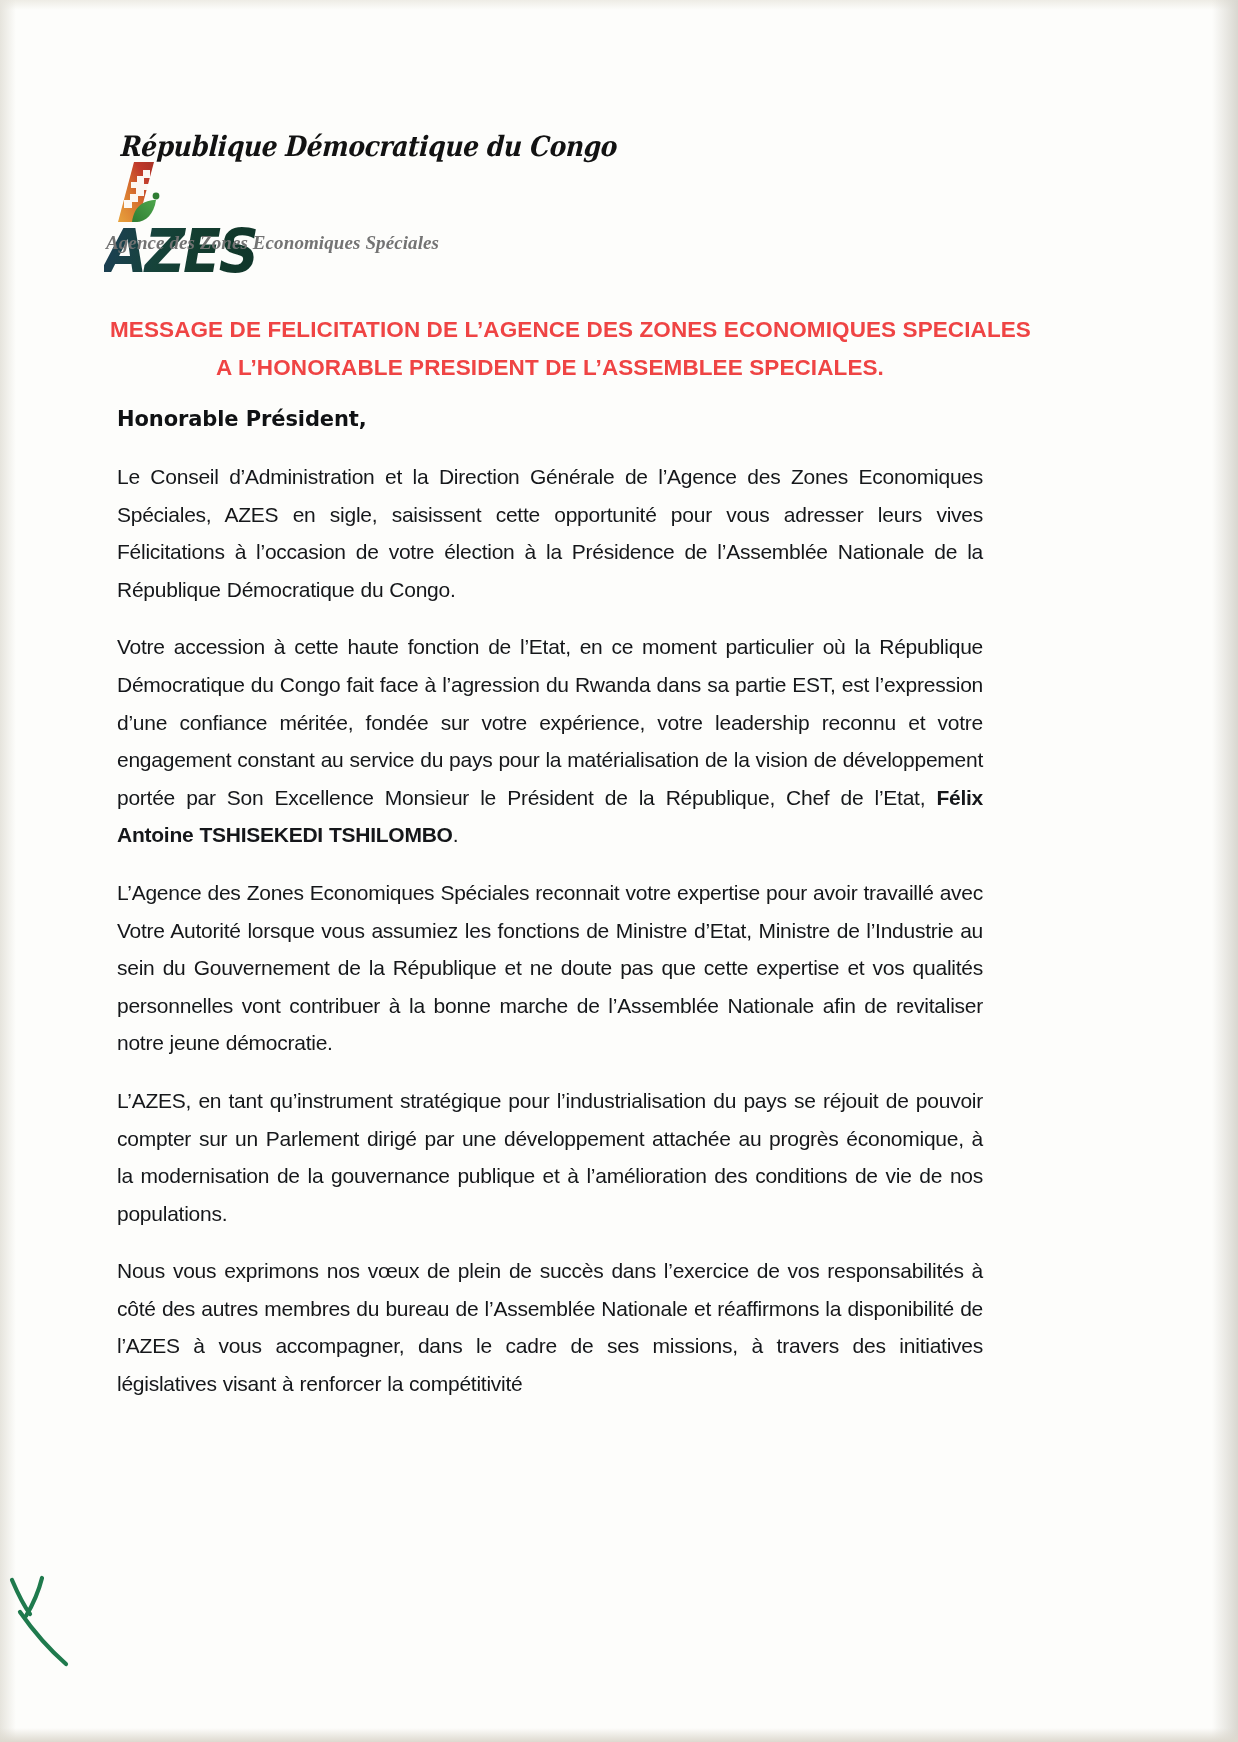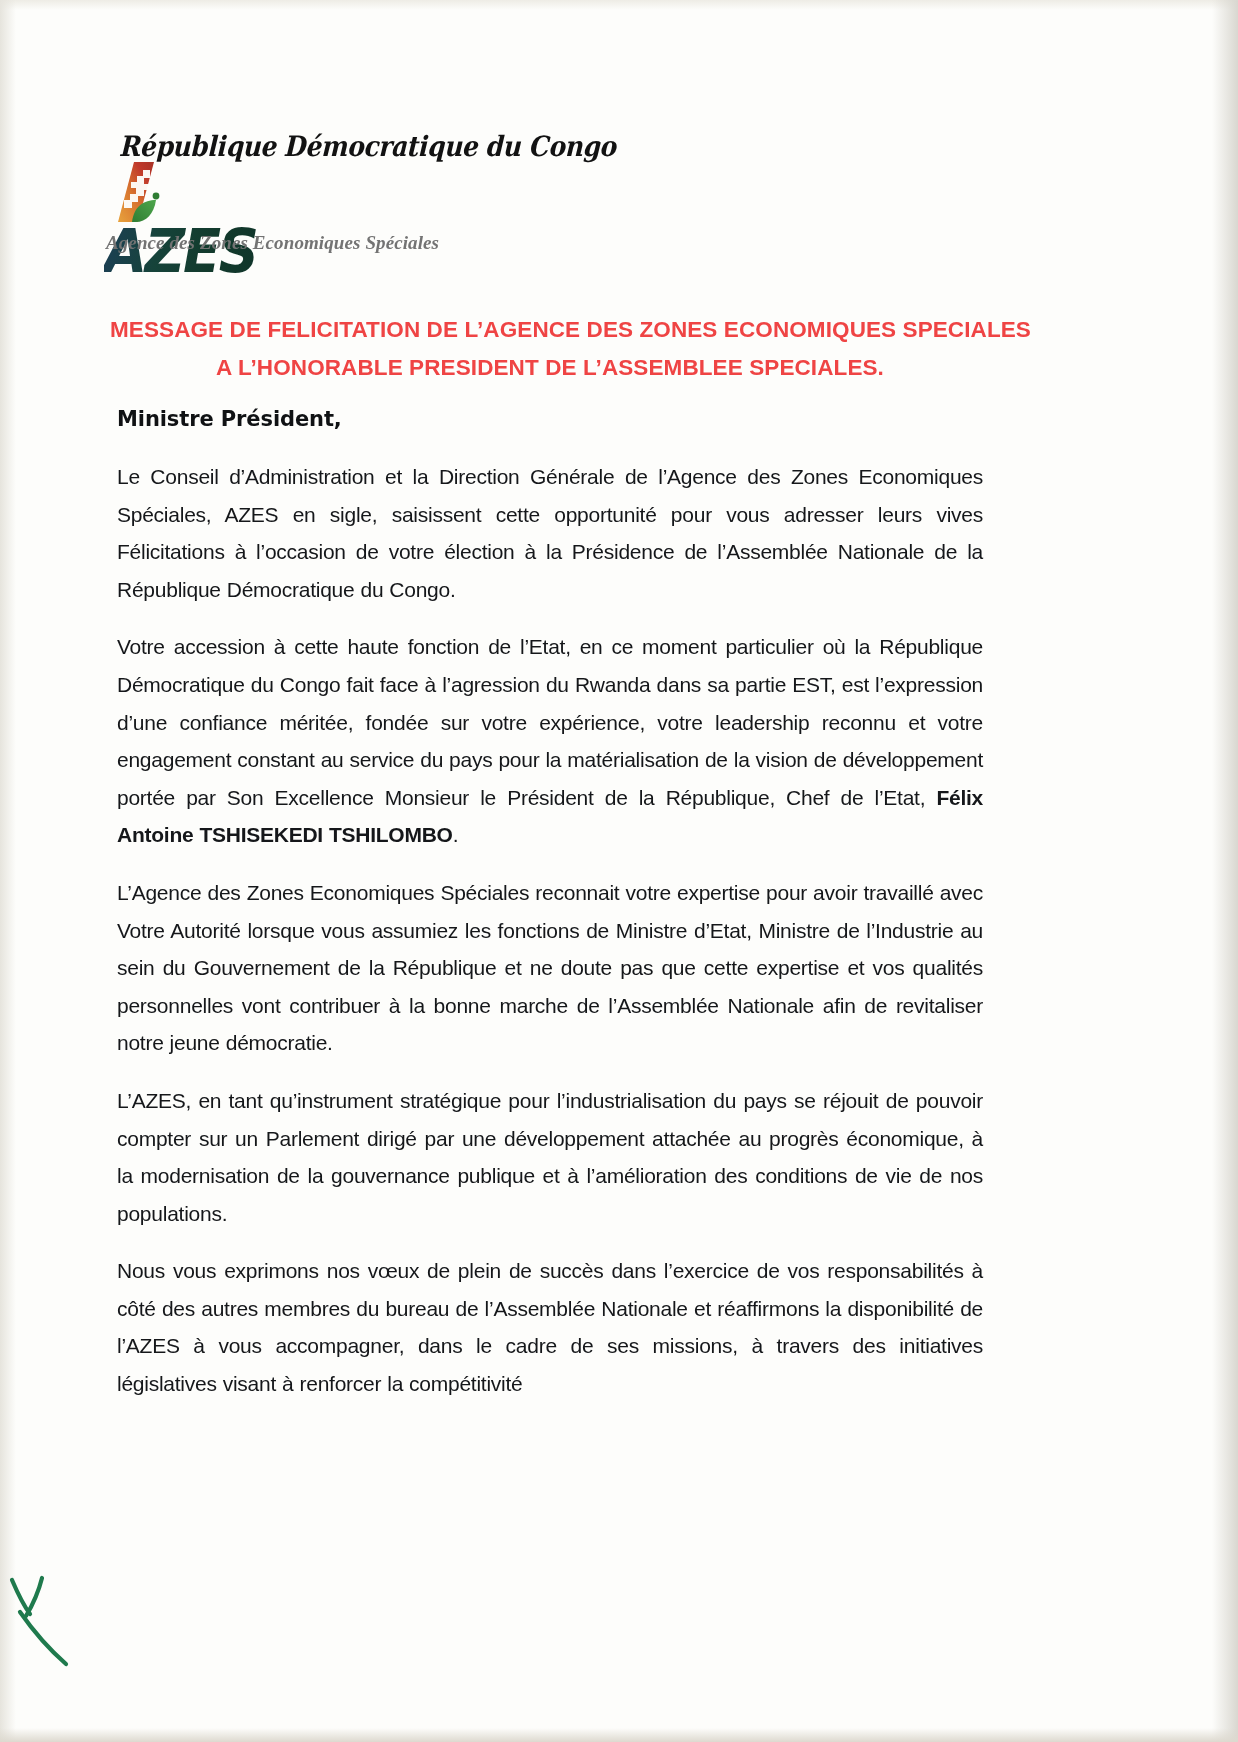--- a/index.html
+++ b/index.html
@@ -227,21 +227,21 @@
     <div class="lh-tagline">Agence des Zones Economiques Spéciales</div>
   </header>
 
   <h1 class="doc-title">
     <span class="tl">MESSAGE DE FELICITATION DE L’AGENCE DES ZONES ECONOMIQUES SPECIALES</span>
     <span class="tl">A L’HONORABLE PRESIDENT DE L’ASSEMBLEE SPECIALES.</span>
   </h1>
 
   <section class="body-block">
 
-    <p class="salutation">Ministre Président,</p>
+    <p class="salutation">Honorable Président,</p>
 
     <p class="para">Le Conseil d’Administration et la Direction Générale de l’Agence des Zones Economiques Spéciales, AZES en sigle, saisissent cette opportunité pour vous adresser leurs vives Félicitations à l’occasion de votre élection à la Présidence de l’Assemblée Nationale de la République Démocratique du Congo.</p>
 
     <p class="para"><span>Votre accession à cette haute fonction de l’Etat, en ce moment particulier où la République Démocratique du Congo fait face à l’agression du Rwanda dans sa partie EST, est l’expression d’une confiance méritée, fondée sur votre expérience, votre leadership reconnu et votre engagement constant au service du pays pour la matérialisation de la vision de développement portée par Son Excellence Monsieur le Président de la République, Chef de l’Etat, </span><b>Félix Antoine TSHISEKEDI TSHILOMBO</b><span>.</span></p>
 
     <p class="para">L’Agence des Zones Economiques Spéciales reconnait votre expertise pour avoir travaillé avec Votre Autorité lorsque vous assumiez les fonctions de Ministre d’Etat, Ministre de l’Industrie au sein du Gouvernement de la République et ne doute pas que cette expertise et vos qualités personnelles vont contribuer à la bonne marche de l’Assemblée Nationale afin de revitaliser notre jeune démocratie.</p>
 
     <p class="para">L’AZES, en tant qu’instrument stratégique pour l’industrialisation du pays se réjouit de pouvoir compter sur un Parlement dirigé par une développement attachée au progrès économique, à la modernisation de la gouvernance publique et à l’amélioration des conditions de vie de nos populations.</p>
 
     <p class="para last">Nous vous exprimons nos vœux de plein de succès dans l’exercice de vos responsabilités à côté des autres membres du bureau de l’Assemblée Nationale et réaffirmons la disponibilité de l’AZES à vous accompagner, dans le cadre de ses missions, à travers des initiatives législatives visant à renforcer la compétitivité</p>

